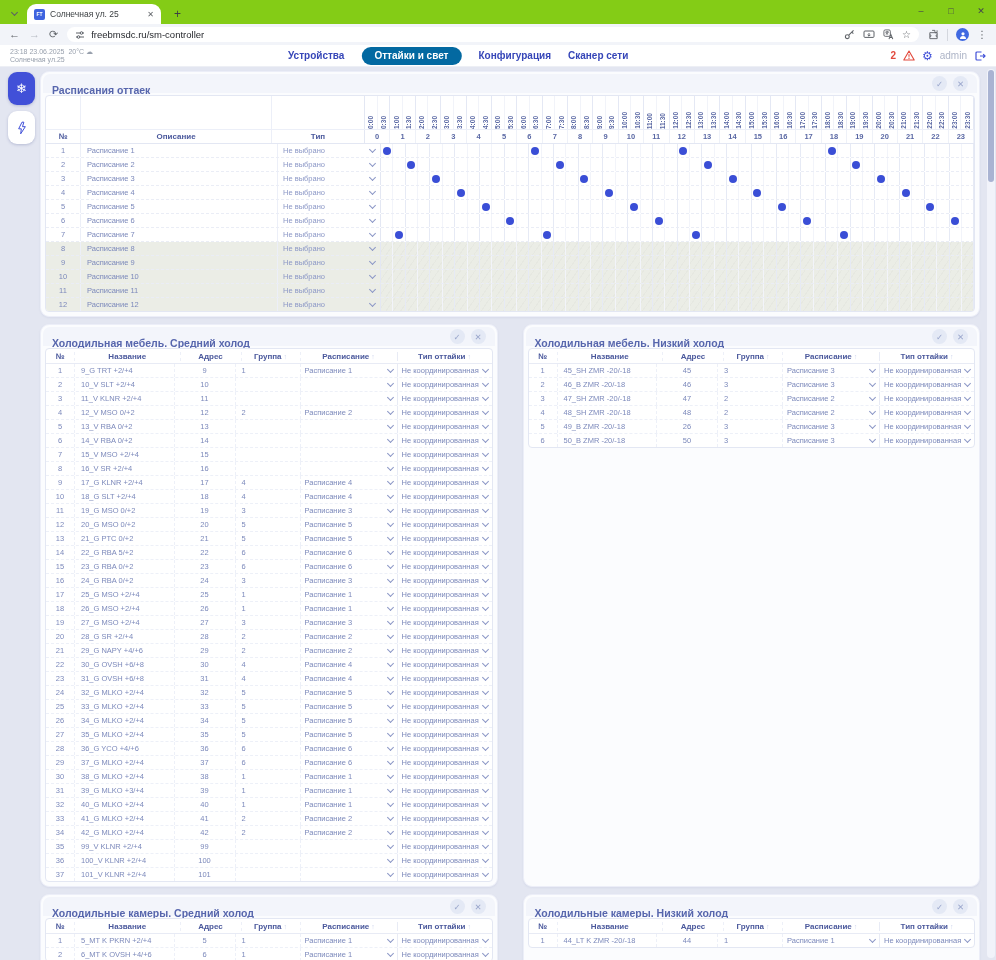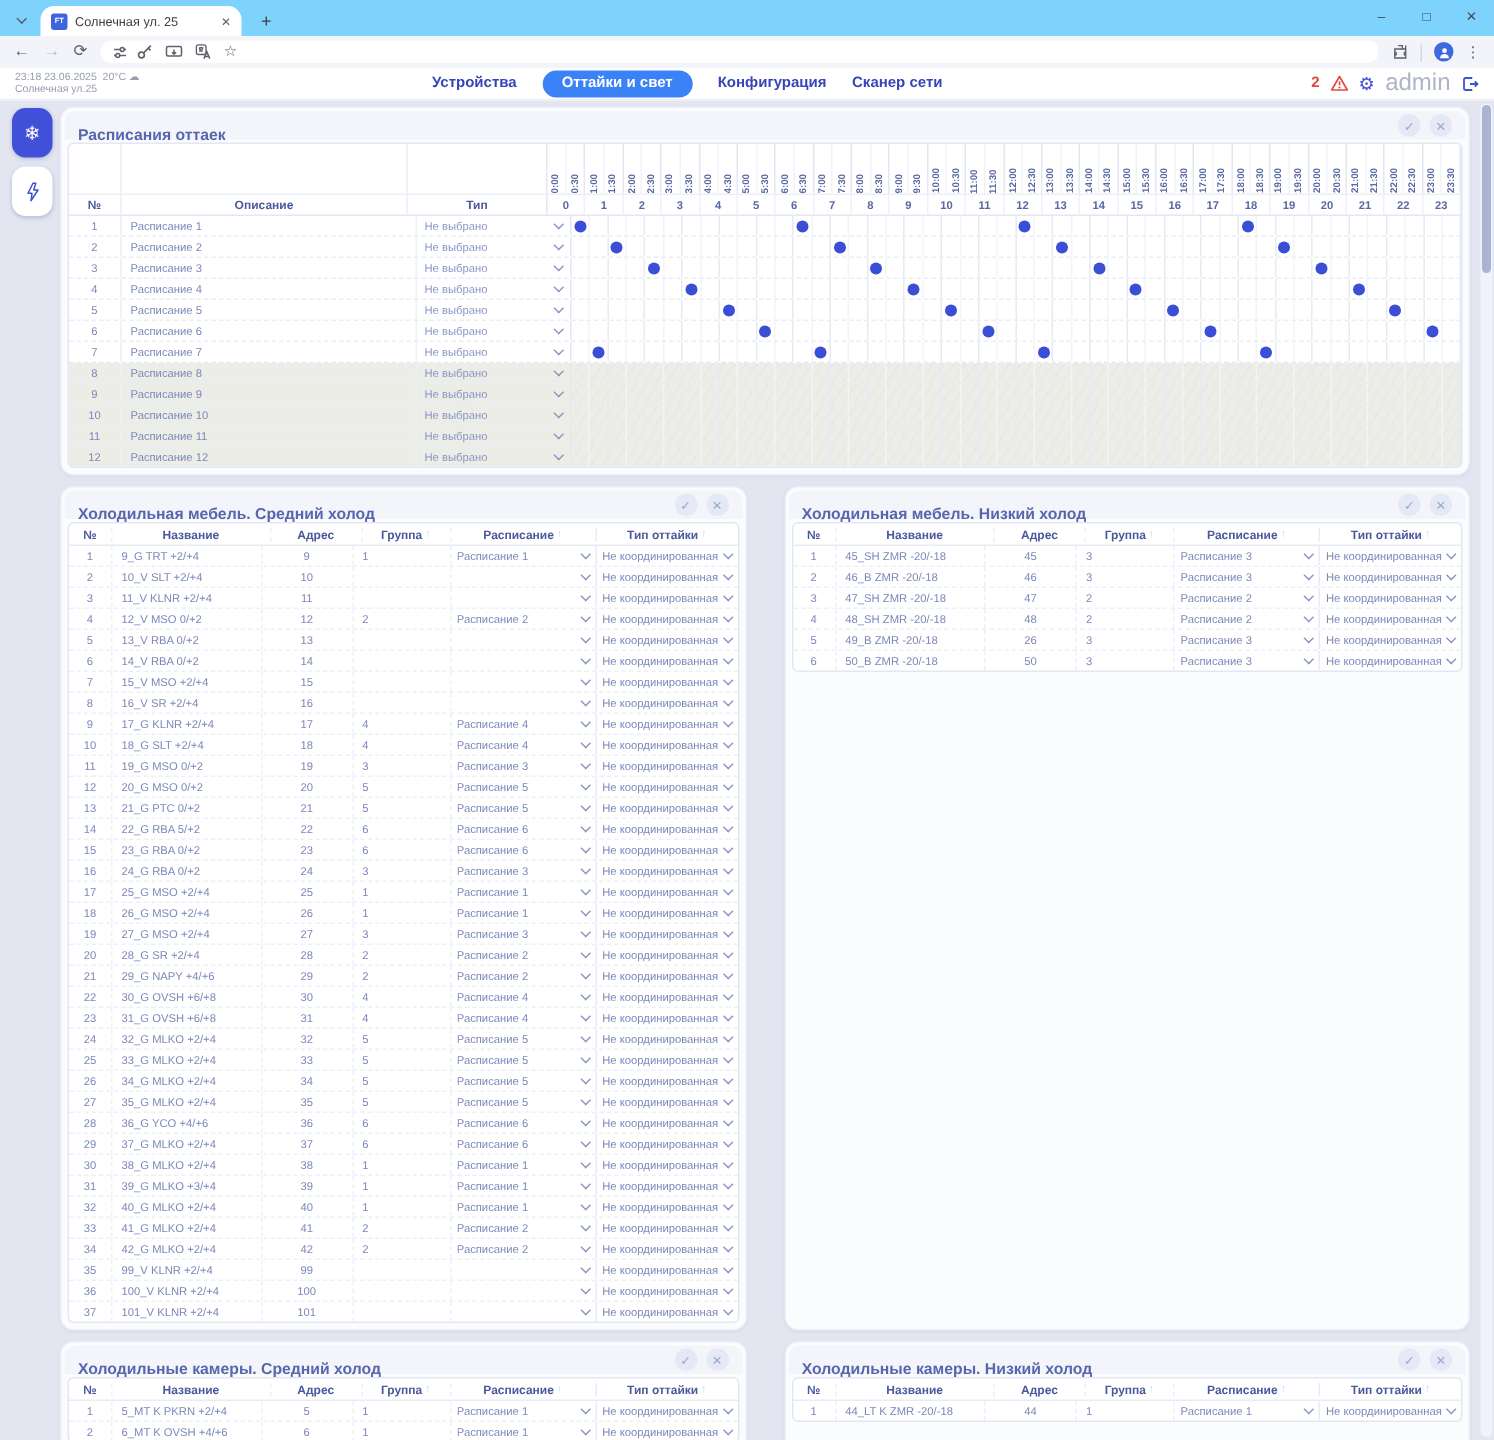--- a/index.html
+++ b/index.html
@@ -1,20 +1,20 @@
 <!DOCTYPE html>
 <html><head>
 <meta charset="utf-8">
 <style>
   html,body{margin:0;padding:0;}
   body{font-family:"Liberation Sans",sans-serif;}
   .stage{position:relative;width:996px;height:960px;overflow:hidden;background:#e3e6f1;}
 
   
-  .tabstrip{height:24px;background:#7dd3fc;display:flex;align-items:flex-end;position:relative;}
+  .tabstrip{height:24px;background:#84cc16;display:flex;align-items:flex-end;position:relative;}
   .ts-chev{position:absolute;left:9px;top:8px;width:10px;height:10px;display:flex;align-items:center;justify-content:center;}
   .chevdn{display:inline-block;width:4px;height:4px;border-right:1.3px solid #5a5f66;border-bottom:1.3px solid #5a5f66;transform:rotate(45deg);margin-top:-2px;}
   .tab{width:120px;height:20px;margin-left:27px;background:#fff;border-radius:9px 9px 0 0;display:flex;align-items:center;gap:5px;padding:0 7px;}
   .favicon{width:11px;height:11px;flex:none;border-radius:2px;background:#3e63df;color:#fff;font-size:5px;font-weight:700;display:flex;align-items:center;justify-content:center;}
   .tab-title{flex:1;font-size:8.5px;color:#3c4043;white-space:nowrap;overflow:hidden;}
   .tab-close{font-size:8px;color:#5f6368;}
   .newtab{font-size:12px;color:#3c4043;margin:0 0 4px 13px;line-height:1;}
   .winctl{position:absolute;right:0;top:0;height:22px;display:flex;}
   .winctl span{width:30px;display:flex;align-items:center;justify-content:center;font-size:9px;color:#44474c;}
 
@@ -29,25 +29,25 @@
   .tb-div{width:1px;height:12px;background:#d4d7de;}
   .avatar{width:13px;height:13px;border-radius:50%;background:#4069e1;display:flex;align-items:center;justify-content:center;}
   .kebab{font-size:10px;color:#5f6368;}
   .star{font-size:10px;color:#5f6368;line-height:1;}
 
   
   .app-header{height:21px;background:#fff;display:flex;align-items:center;padding:0 10px;position:relative;border-bottom:1px solid #edeff5;}
   .hl{font-size:7px;color:#98a0ad;line-height:8px;white-space:nowrap;}
   .main-nav{position:absolute;left:46%;transform:translateX(-50%);display:flex;align-items:center;gap:17px;}
   .nav-item{font-size:10px;font-weight:700;color:#3646b8;white-space:nowrap;}
-  .nav-item.active{background:#3b82f6;color:#fff;padding:3.5px 13px;border-radius:13px;}
+  .nav-item.active{background:#0369a1;color:#fff;padding:3.5px 13px;border-radius:13px;}
   .hdr-right{margin-left:auto;display:flex;align-items:center;gap:7px;}
   .alarm-num{color:#e2493c;font-size:10px;font-weight:700;}
   .gear{color:#4150d8;font-size:12px;line-height:1;}
-  .user{color:#aeb5c7;font-size:16px;}
+  .user{color:#aeb5c7;font-size:10px;}
 
   
   .content{position:absolute;top:67px;left:0;right:0;bottom:0;overflow:hidden;}
   .side-btn{position:absolute;left:8px;width:27px;height:33px;border-radius:9px;display:flex;align-items:center;justify-content:center;box-shadow:0 1px 3px rgba(70,80,140,.28);}
   .side-snow{top:5px;background:#4150d8;color:#fff;font-size:13px;}
   .side-bolt{top:44px;background:#fff;}
   .vscroll{position:absolute;right:1px;top:2px;bottom:2px;width:8px;background:#f1f3fa;border-radius:4px;}
   .vscroll .thumb{position:absolute;top:1px;left:1px;width:6px;height:112px;background:#a9b3d2;border-radius:3px;}
   .main{margin:4px 16px 0 40px;}
 
@@ -132,20 +132,21 @@
     <span class="tbi">⟳</span>
     <div class="url-pill">
       <svg class="gico" width="10" height="10" viewBox="0 0 10 10">
           <g stroke="#5f6368" stroke-width="1" fill="none">
             <line x1="1" y1="3" x2="9" y2="3"></line>
             <line x1="1" y1="7" x2="9" y2="7"></line>
             <circle cx="6.5" cy="3" r="1.3" fill="#f2f4f9"></circle>
             <circle cx="3.5" cy="7" r="1.3" fill="#f2f4f9"></circle>
           </g>
         </svg>
+      <span class="url-text">freebmsdc.ru/sm-controller</span>
       <span class="pill-icons">
         <svg class="gico" width="11" height="11" viewBox="0 0 12 12">
             <g stroke="#5f6368" stroke-width="1.2" fill="none">
               <circle cx="3.6" cy="8.4" r="2.1"></circle>
               <path d="M5.2 6.8 L10.4 1.6 M8.6 3.4 l1.6 1.6"></path>
             </g>
           </svg>
         <svg class="gico" width="12" height="10" viewBox="0 0 12 10">
             <g stroke="#5f6368" stroke-width="1" fill="none">
               <rect x="1" y="1" width="10" height="6.4" rx="1"></rect>

